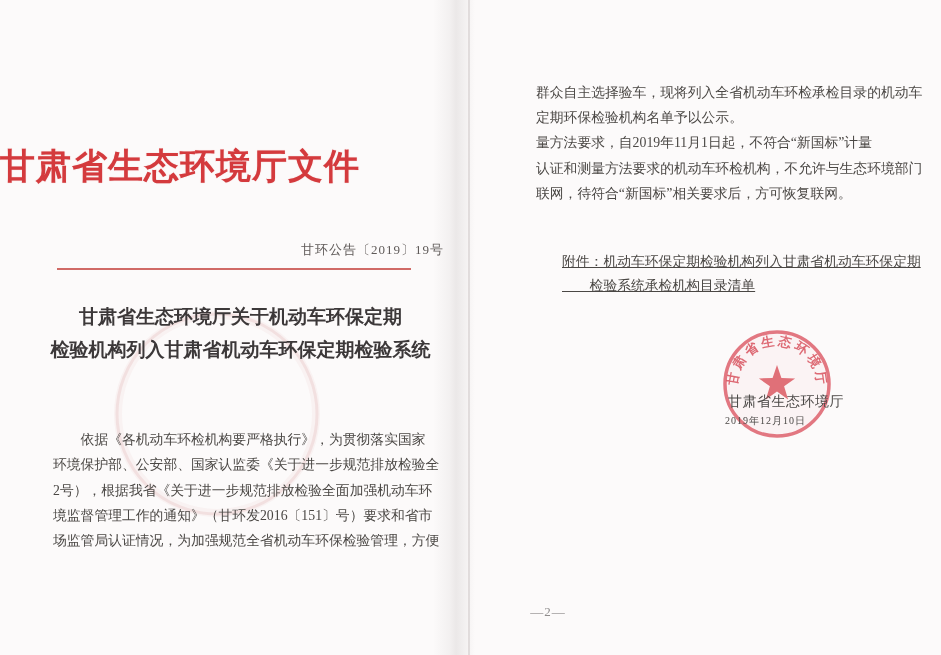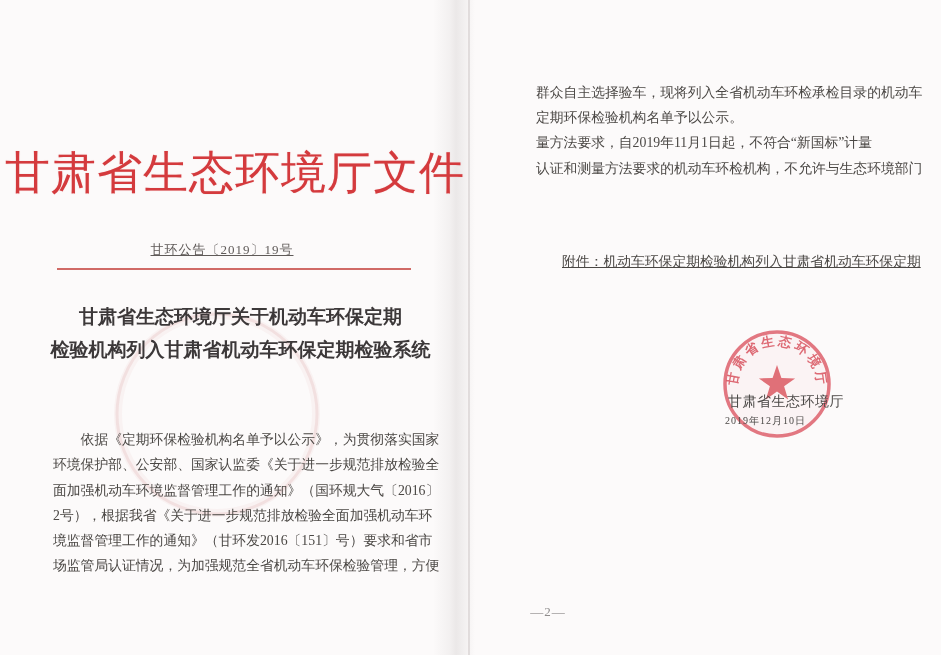--- a/index.html
+++ b/index.html
@@ -16,27 +16,27 @@
   .gutter-line{
     position:absolute;left:468px;top:0;width:2px;height:655px;
     background:rgba(150,138,138,0.22);
   }
   .page{position:absolute;top:4px;height:655px;border-radius:29px;}
   .page-left{left:0;width:470px;}
   .page-right{left:470px;width:471px;}
 
   
   .letterhead{
-    position:absolute;left:0;top:139px;width:470px;text-align:center;
-    font-size:45px;font-weight:normal;color:#d43a3d;letter-spacing:1px;
+    position:absolute;left:0;top:139px;width:470px;text-align:left;
+    font-size:35px;font-weight:bold;color:#d43a3d;letter-spacing:1px;
     text-shadow:0 0 1px rgba(212,58,61,0.35);white-space:nowrap;
   }
   .doc-number{
-    position:absolute;left:0;top:237px;width:444px;text-align:center;
-    font-size:13px;color:#5f5a58;letter-spacing:1px;text-decoration:underline;
+    position:absolute;left:0;top:237px;width:444px;text-align:right;
+    font-size:13px;color:#5f5a58;letter-spacing:1px;
   }
   .red-divider{
     position:absolute;left:57px;top:264px;width:354px;height:2px;
     background:#c8504b;opacity:0.85;
   }
   .doc-title{
     position:absolute;left:0;top:296px;width:470px;text-align:center;
     font-size:19px;font-weight:bold;color:#3c3839;line-height:33px;
   }
   .doc-title .line{white-space:pre;padding-left:11px;}
@@ -84,40 +84,41 @@
     <div class="doc-number">甘环公告〔2019〕19号</div>
 
     <div class="red-divider"></div>
 
     <div class="doc-title">
         <div class="line">甘肃省生态环境厅关于机动车环保定期</div>
         <div class="line">检验机构列入甘肃省机动车环保定期检验系统</div>
       </div>
 
     <div class="body-block left-body">
-        <div class="line">　　依据《定期环保检验机构名单予以公示》，为贯彻落实国家</div>
+        <div class="line">　　依据《各机动车环检机构要严格执行》，为贯彻落实国家</div>
         <div class="line">环境保护部、公安部、国家认监委《关于进一步规范排放检验全</div>
-        <div class="line">面加强机动车环境监督管理工作的通知》（国环规大气〔2016〕</div>
         <div class="line">2号），根据我省《关于进一步规范排放检验全面加强机动车环</div>
         <div class="line">境监督管理工作的通知》（甘环发2016〔151〕号）要求和省市</div>
         <div class="line">场监管局认证情况，为加强规范全省机动车环保检验管理，方便</div>
       </div>
   </div>
 
   <div class="page page-right">
 
     <div class="body-block right-body">
         <div class="line">群众自主选择验车，现将列入全省机动车环检承检目录的机动车</div>
         <div class="line">定期环保检验机构名单予以公示。</div>
         <div class="line">量方法要求，自2019年11月1日起，不符合“新国标”计量</div>
         <div class="line">认证和测量方法要求的机动车环检机构，不允许与生态环境部门</div>
+        <div class="line">联网，待符合“新国标”相关要求后，方可恢复联网。</div>
       </div>
 
     <div class="body-block attachment">
         <div class="line">附件：机动车环保定期检验机构列入甘肃省机动车环保定期</div>
+        <div class="line">　　检验系统承检机构目录清单</div>
       </div>
 
     <svg class="seal" viewBox="0 0 116 116">
       <circle cx="57" cy="56" r="52" fill="none" stroke="#dd5f6b" stroke-width="3.5" opacity="0.85"></circle>
       <circle cx="57" cy="56" r="50" fill="rgba(230,120,130,0.05)" stroke="none"></circle>
       <polygon points="57,37 61.4,49.9 75.1,50.4 64.1,58.3 68.1,71.6 57,63.5 45.9,71.6 49.9,58.3 38.9,50.4 52.6,49.9" fill="#d84a55" opacity="0.78"></polygon>
       <defs>
         <path id="sealArc" d="M 19,70 A 40,40 0 1 1 95,70" fill="none"></path>
       </defs>
       <text font-size="13" fill="#d8525e" opacity="0.85" letter-spacing="3" font-family="Liberation Serif, DejaVu Serif, serif" font-weight="bold">

